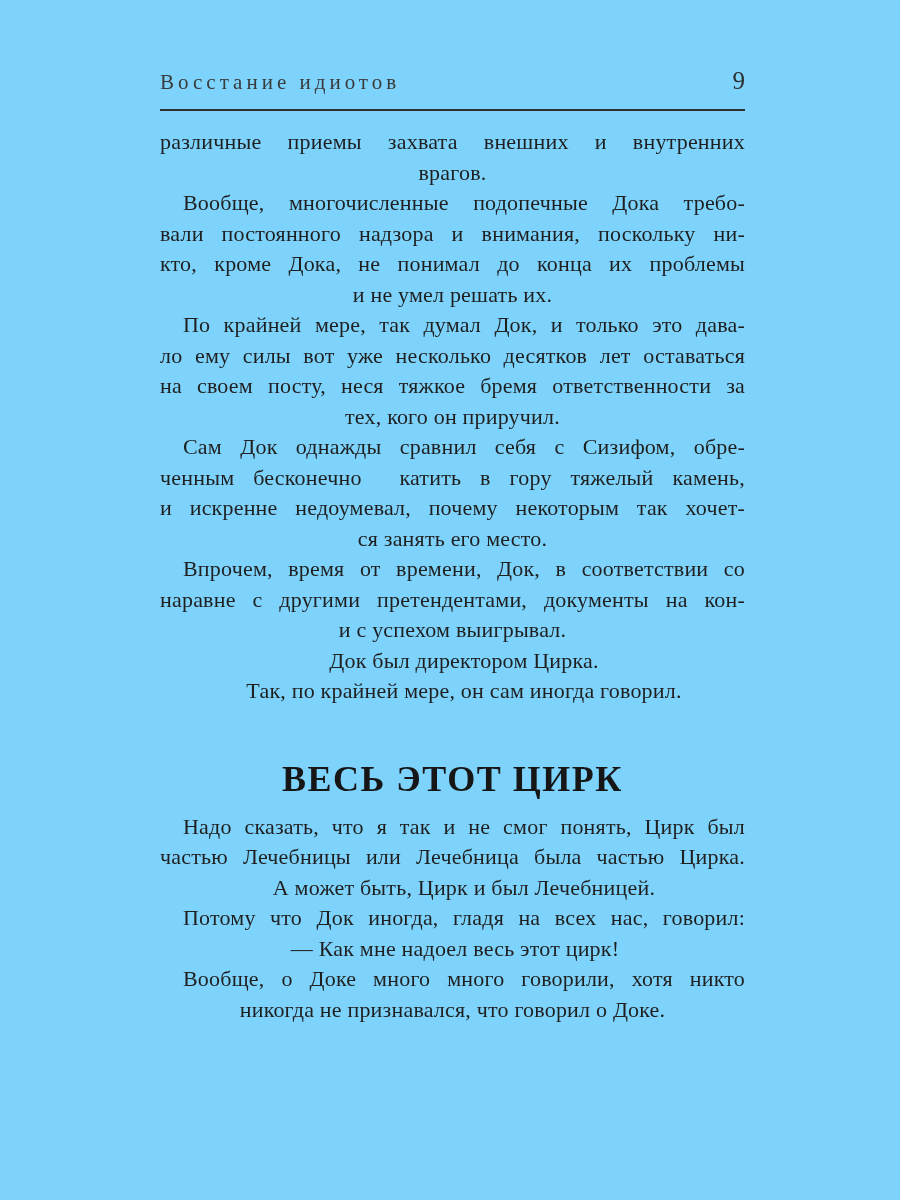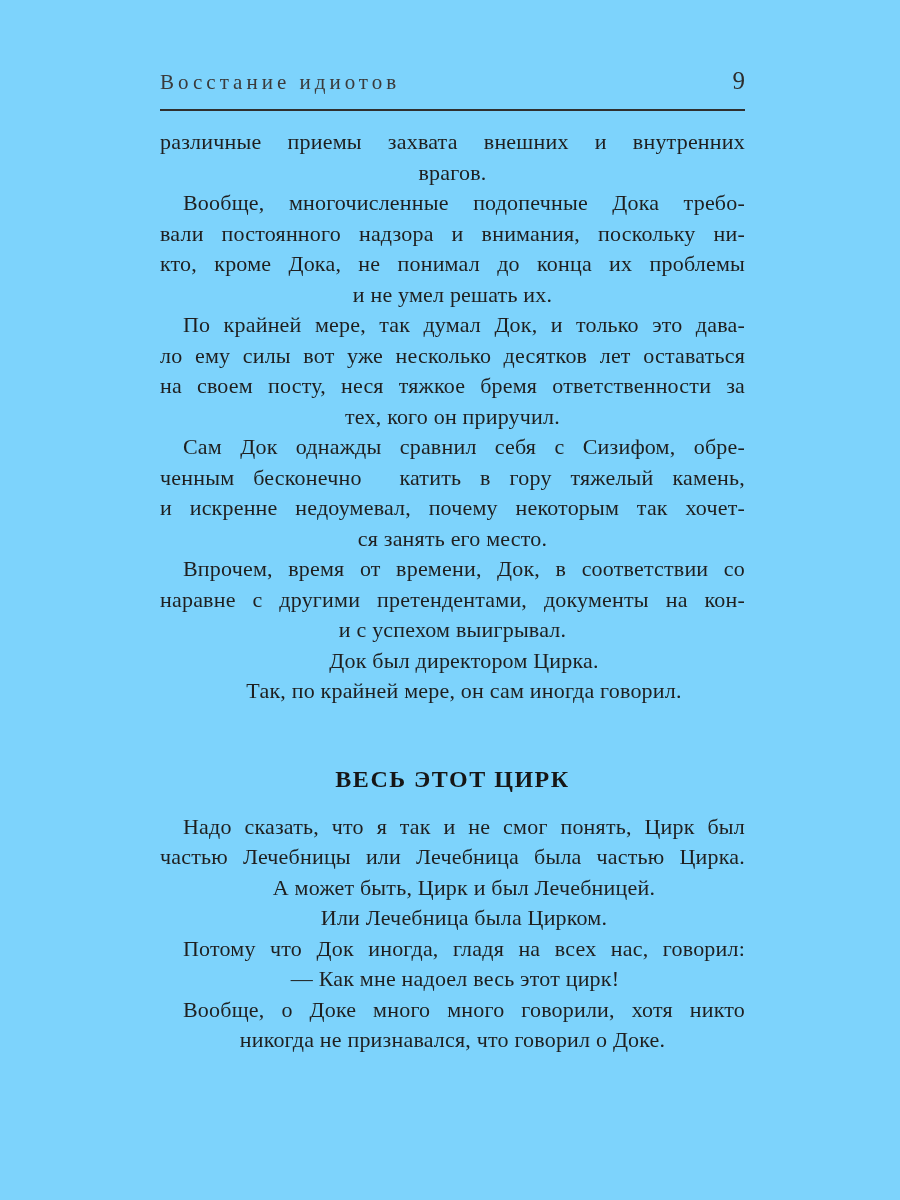--- a/index.html
+++ b/index.html
@@ -18,21 +18,21 @@
   .rule { height:2px; background:#2f2f2f; margin-top:12px; }
 
   .page-body { padding-top:16px; font-size:22px; }
   p.para { margin:0; }
   .ln { display:block; line-height:30.5px; letter-spacing:0.2px;text-align:center; }
   .j   { text-align:justify; text-align-last:justify; text-justify:inter-word; }
   .ind { text-indent:23px; }
   .dash{ text-indent:5px; }
 
   h2.section-title {
-    margin:52px 0 13px 0; font-size:24px; line-height:40px; font-weight:bold;
+    margin:52px 0 13px 0; font-size:36px; line-height:40px; font-weight:bold;
     text-align:center; letter-spacing:1.5px; color:#161616;
   }
 </style>
 </head>
 <body>
 
 <div class="page">
   <div class="content">
 
     <div class="running-header">
@@ -87,23 +87,20 @@
 
       <p class="para">
         <span class="ln j ind">Надо сказать, что я так и не смог понять, Цирк был</span>
         <span class="ln j">частью Лечебницы или Лечебница была частью Цирка.</span>
       </p>
 
       <p class="para">
         <span class="ln ind">А может быть, Цирк и был Лечебницей.</span>
       </p>
 
-      <p class="para">
-        <span class="ln ind">Или Лечебница была Цирком.</span>
-      </p>
 
       <p class="para">
         <span class="ln j ind">Потому что Док иногда, гладя на всех нас, говорил:</span>
       </p>
 
       <p class="para">
         <span class="ln dash">— Как мне надоел весь этот цирк!</span>
       </p>
 
       <p class="para">

